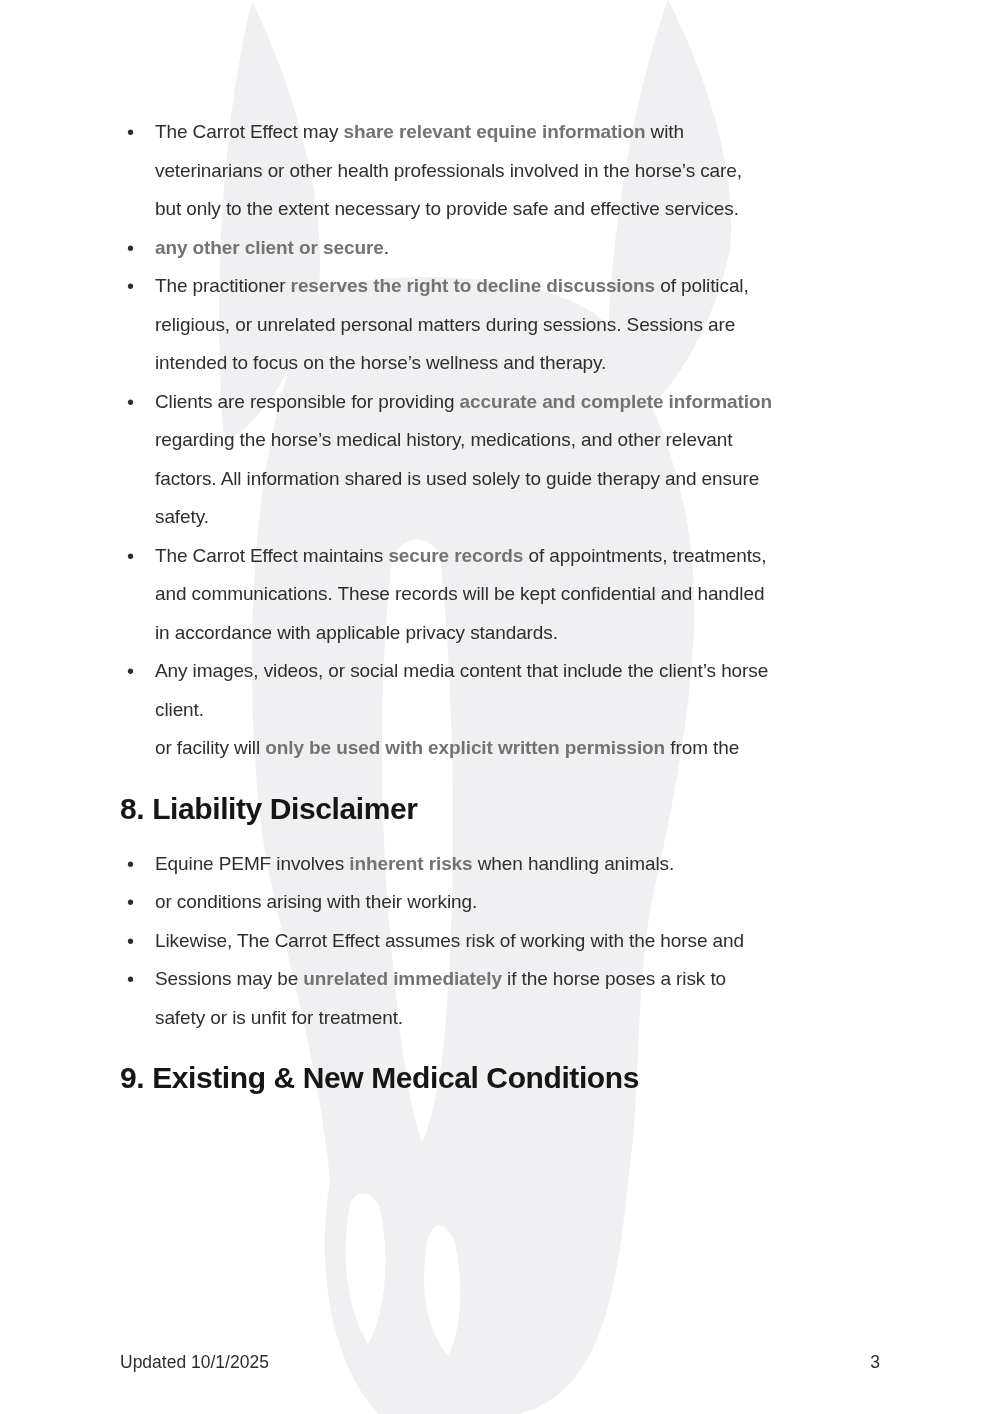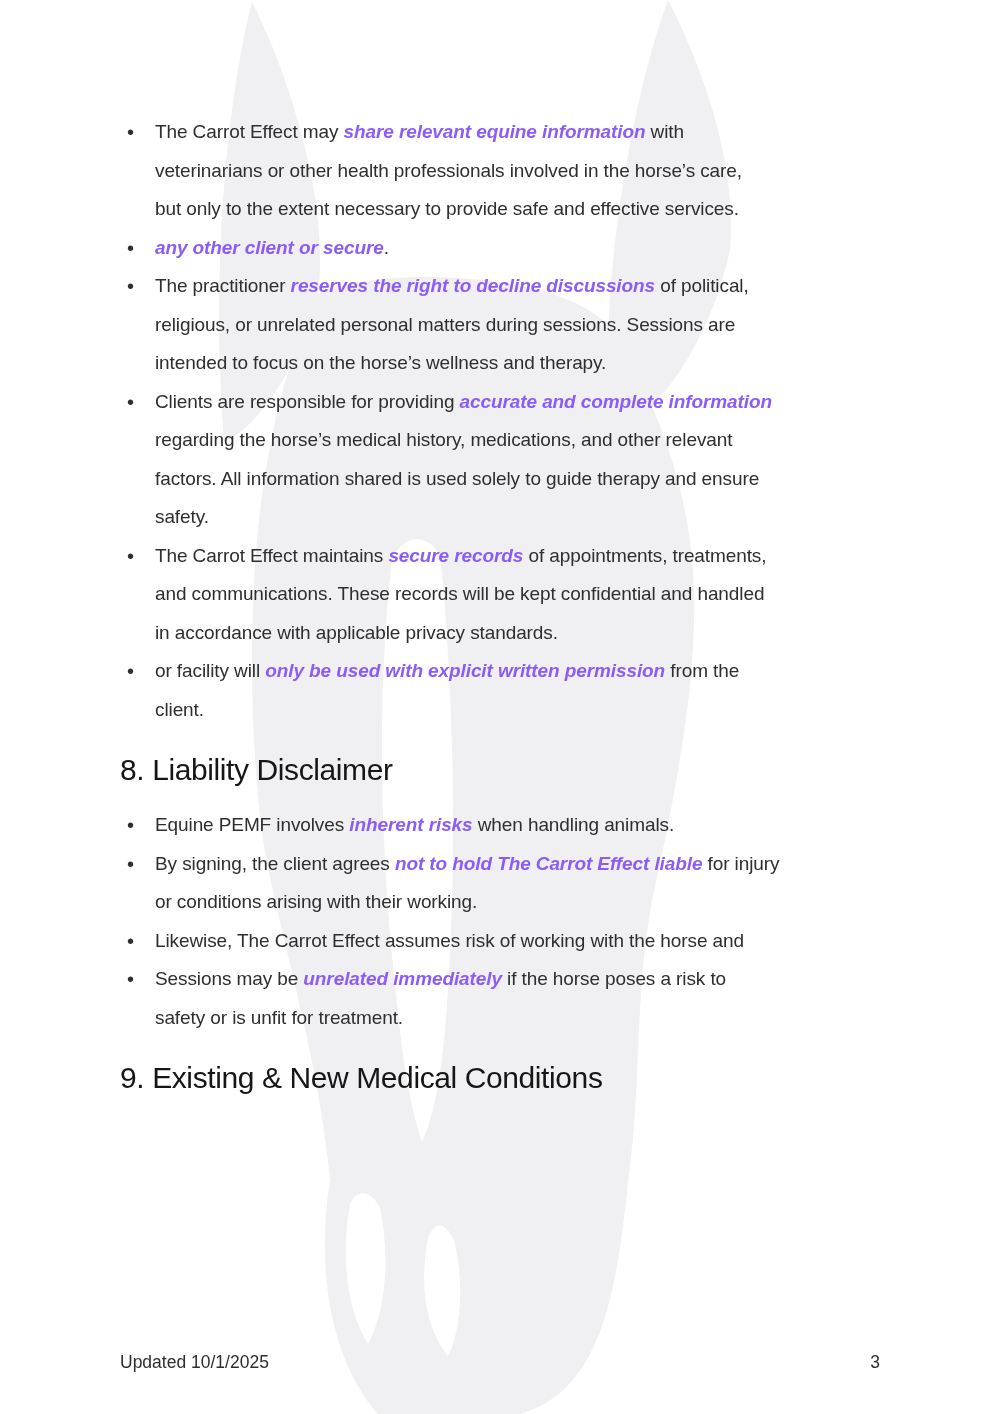--- a/index.html
+++ b/index.html
@@ -43,25 +43,25 @@
     color: #2e2e2e;
   }
   .txt-line {
     display: block;
     line-height: 38.5px;
     height: 38.5px;
     font-size: 19px;
     letter-spacing: -0.1px;
     white-space: nowrap;
   }
-  .txt-line strong { font-weight: 700; color: #8b5cf6; font-style: italic; }
+  .txt-line strong { font-weight: 700; color: #737373; }
   h2.section-heading {
     font-size: 30px;
     line-height: 42px;
-    font-weight: 400;
+    font-weight: 700;
     color: #161616;
     letter-spacing: -0.4px;
     margin: 20px 0 15px 0;
   }
   .footer {
     position: absolute;
     left: 120px;
     right: 120px;
     top: 1352px;
     z-index: 1;
@@ -112,28 +112,28 @@
   </svg>
 
   <div class="content">
 
     <ul class="bullets">
         <li><span class="marker">•</span><span><span class="txt-line"><span>The Carrot Effect may </span><strong>share relevant equine information</strong><span> with</span></span><span class="txt-line"><span>veterinarians or other health professionals involved in the horse’s care,</span></span><span class="txt-line"><span>but only to the extent necessary to provide safe and effective services.</span></span></span></li>
         <li><span class="marker">•</span><span><span class="txt-line"><strong>any other client or secure</strong><span>.</span></span></span></li>
         <li><span class="marker">•</span><span><span class="txt-line"><span>The practitioner </span><strong>reserves the right to decline discussions</strong><span> of political,</span></span><span class="txt-line"><span>religious, or unrelated personal matters during sessions. Sessions are</span></span><span class="txt-line"><span>intended to focus on the horse’s wellness and therapy.</span></span></span></li>
         <li><span class="marker">•</span><span><span class="txt-line"><span>Clients are responsible for providing </span><strong>accurate and complete information</strong></span><span class="txt-line"><span>regarding the horse’s medical history, medications, and other relevant</span></span><span class="txt-line"><span>factors. All information shared is used solely to guide therapy and ensure</span></span><span class="txt-line"><span>safety.</span></span></span></li>
         <li><span class="marker">•</span><span><span class="txt-line"><span>The Carrot Effect maintains </span><strong>secure records</strong><span> of appointments, treatments,</span></span><span class="txt-line"><span>and communications. These records will be kept confidential and handled</span></span><span class="txt-line"><span>in accordance with applicable privacy standards.</span></span></span></li>
-        <li><span class="marker">•</span><span><span class="txt-line"><span>or facility will </span><strong>only be used with explicit written permission</strong><span> from the</span></span><span class="txt-line"><span>client.</span></span></span></li>
+        <li><span class="marker">•</span><span><span class="txt-line"><span>Any images, videos, or social media content that include the client’s horse</span></span><span class="txt-line"><span>client.</span></span><span class="txt-line"><span>or facility will </span><strong>only be used with explicit written permission</strong><span> from the</span></span></span></li>
       </ul>
 
     <h2 class="section-heading">8. Liability Disclaimer</h2>
 
     <ul class="bullets">
         <li><span class="marker">•</span><span><span class="txt-line"><span>Equine PEMF involves </span><strong>inherent risks</strong><span> when handling animals.</span></span></span></li>
-        <li><span class="marker">•</span><span><span class="txt-line"><span>By signing, the client agrees </span><strong>not to hold The Carrot Effect liable</strong><span> for injury</span></span><span class="txt-line"><span>or conditions arising with their working.</span></span></span></li>
+        <li><span class="marker">•</span><span><span class="txt-line"><span>or conditions arising with their working.</span></span></span></li>
         <li><span class="marker">•</span><span><span class="txt-line"><span>Likewise, The Carrot Effect assumes risk of working with the horse and</span></span></span></li>
         <li><span class="marker">•</span><span><span class="txt-line"><span>Sessions may be </span><strong>unrelated immediately</strong><span> if the horse poses a risk to</span></span><span class="txt-line"><span>safety or is unfit for treatment.</span></span></span></li>
       </ul>
 
     <h2 class="section-heading">9. Existing &amp; New Medical Conditions</h2>
 
   </div>
 
   <div class="footer">
     <span>Updated 10/1/2025</span>

